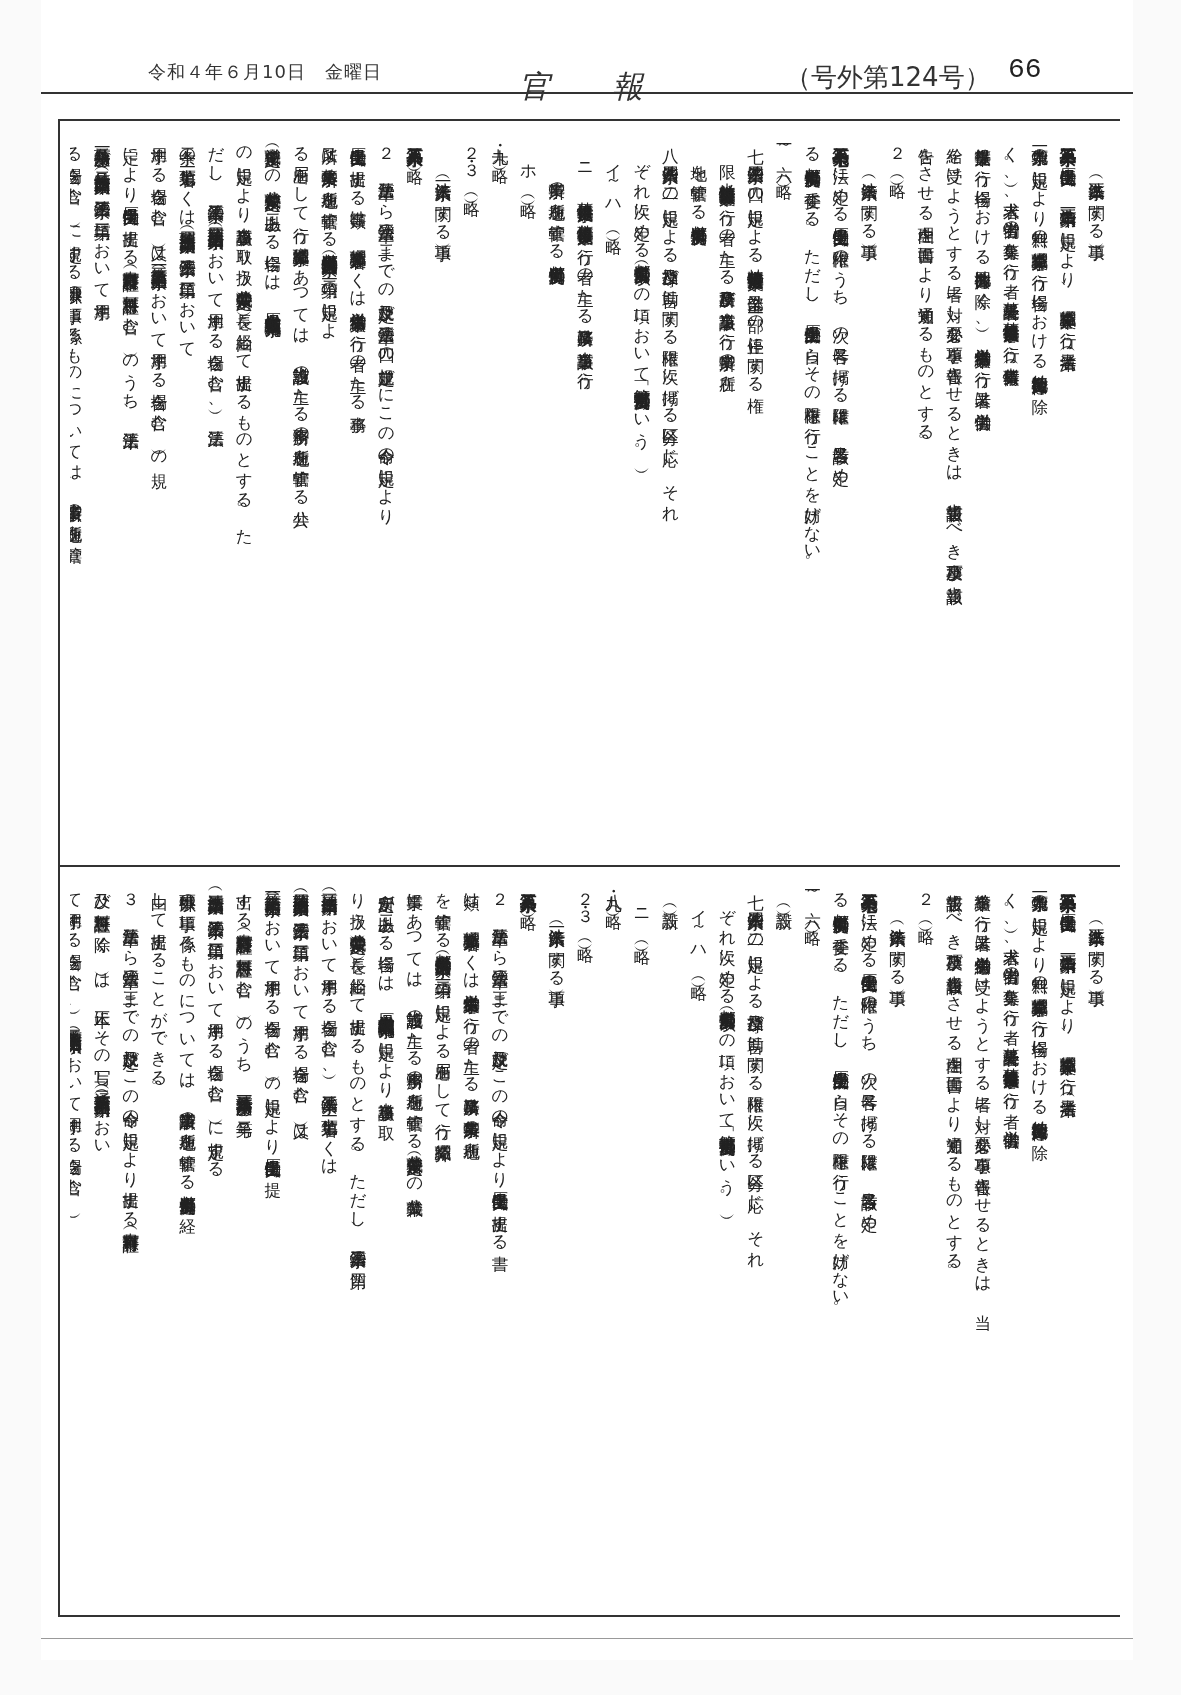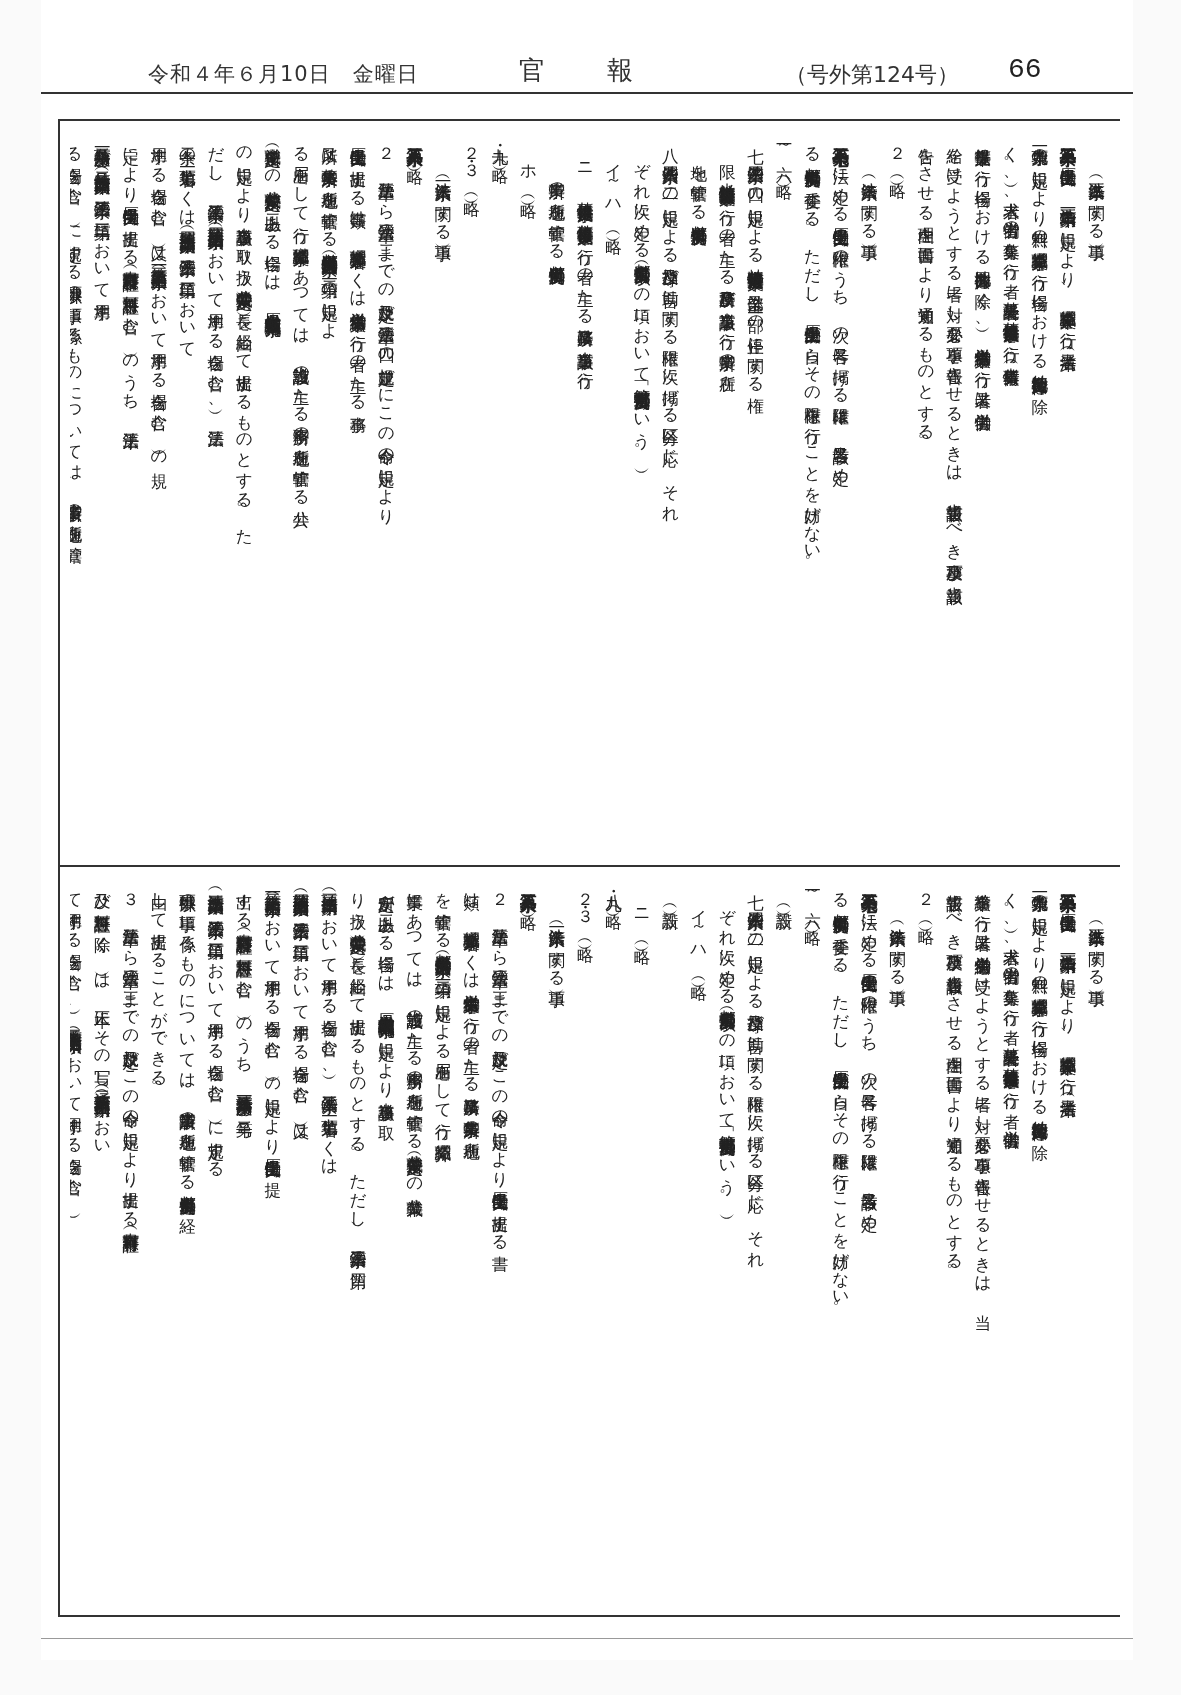--- a/index.html
+++ b/index.html
@@ -7,23 +7,23 @@
     width: 1181px; height: 1695px; background: #fafafa; position: relative; overflow: hidden;
     font-family: "DejaVu Serif", "Liberation Serif", serif; color: #222;
   }
   .page {
     position: absolute; left: 41px; top: 0; width: 1092px; height: 1660px; background: #ffffff;
   }
   .header {
     position: absolute; left: 0; top: 52px; width: 1092px; height: 40px;
     font-family: "DejaVu Sans", "Liberation Sans", sans-serif; color: #333;
   }
-  .header .date { position: absolute; left: 107px; top: 8px; font-size: 21px; letter-spacing: 1px; }
-  .header .title { position: absolute; left: 478px; top: 1px; font-size: 26px; letter-spacing: 62px; }
-  .header .issue { position: absolute; left: 744px; top: 8px; font-size: 22px; }
+  .header .date { position: absolute; left: 107px; top: 8px; font-size: 18px; letter-spacing: 1px; }
+  .header .title { position: absolute; left: 478px; top: 14px; font-size: 31px; letter-spacing: 62px; font-style: italic; }
+  .header .issue { position: absolute; left: 744px; top: 8px; font-size: 26px; }
   .header .pageno { position: absolute; left: 967px; top: 2px; font-size: 28px; color: #222; font-family: Liberation Mono, monospace; }
   .header-rule { position: absolute; left: 0; top: 92px; width: 1092px; height: 2px; background: #333; }
   .frame {
     position: absolute; left: 17px; top: 119px; width: 1060px; height: 1494px;
     border-top: 2px solid #333; border-left: 2px solid #333; border-bottom: 2px solid #333;
   }
   .divider { position: absolute; left: 0; top: 744px; width: 1060px; height: 2px; background: #333; }
   .panel {
     position: absolute; left: 10px; width: 1040px;
     writing-mode: vertical-rl; font-size: 16.6px; line-height: 28.4px;

